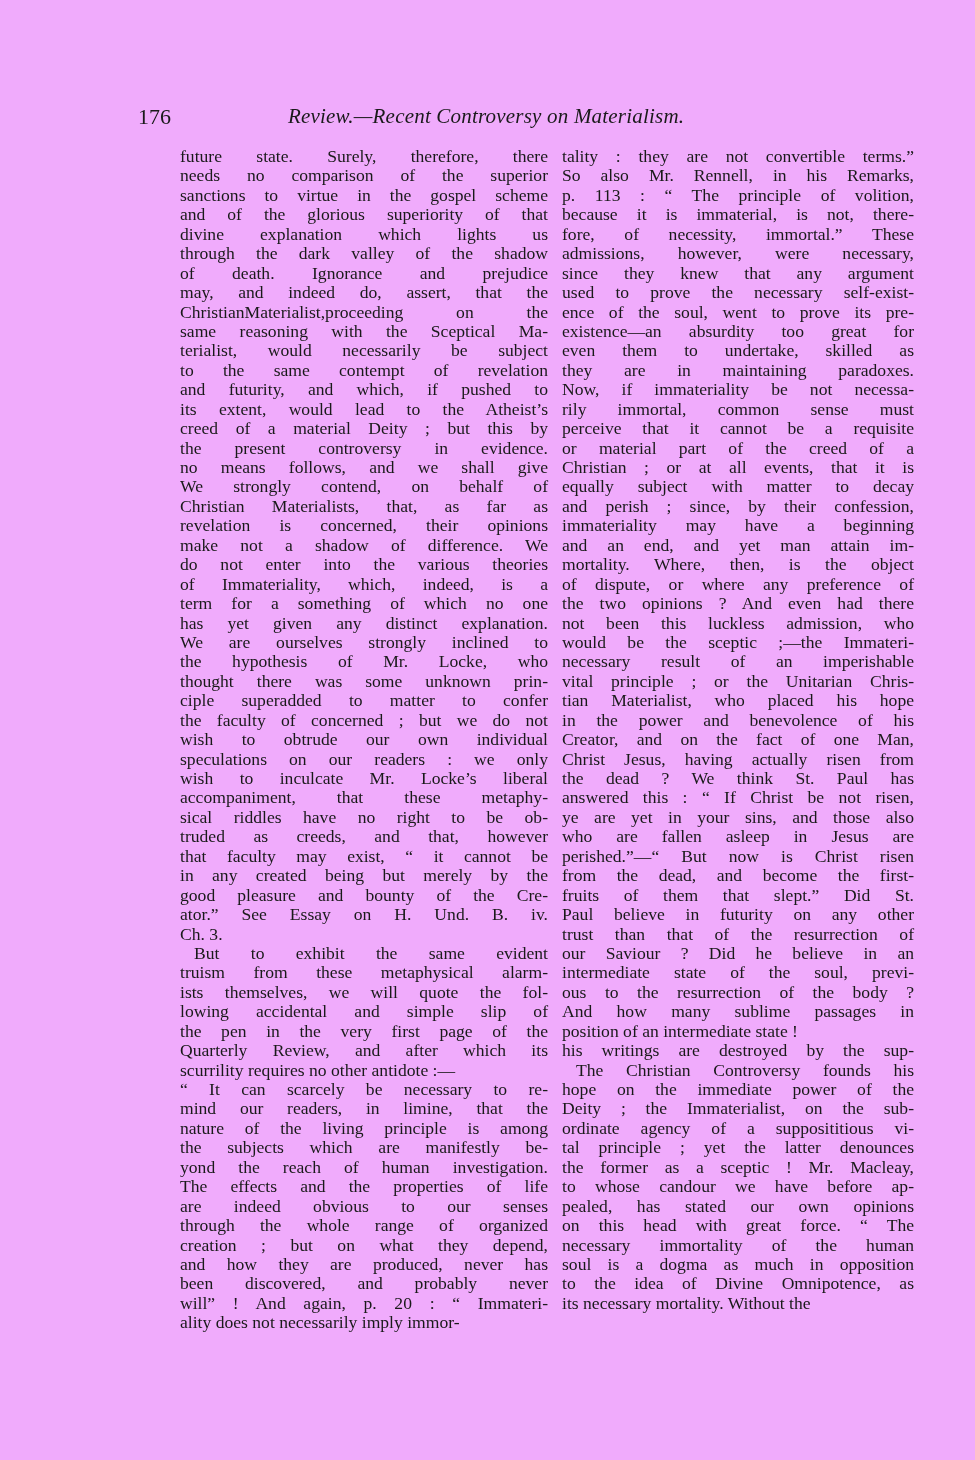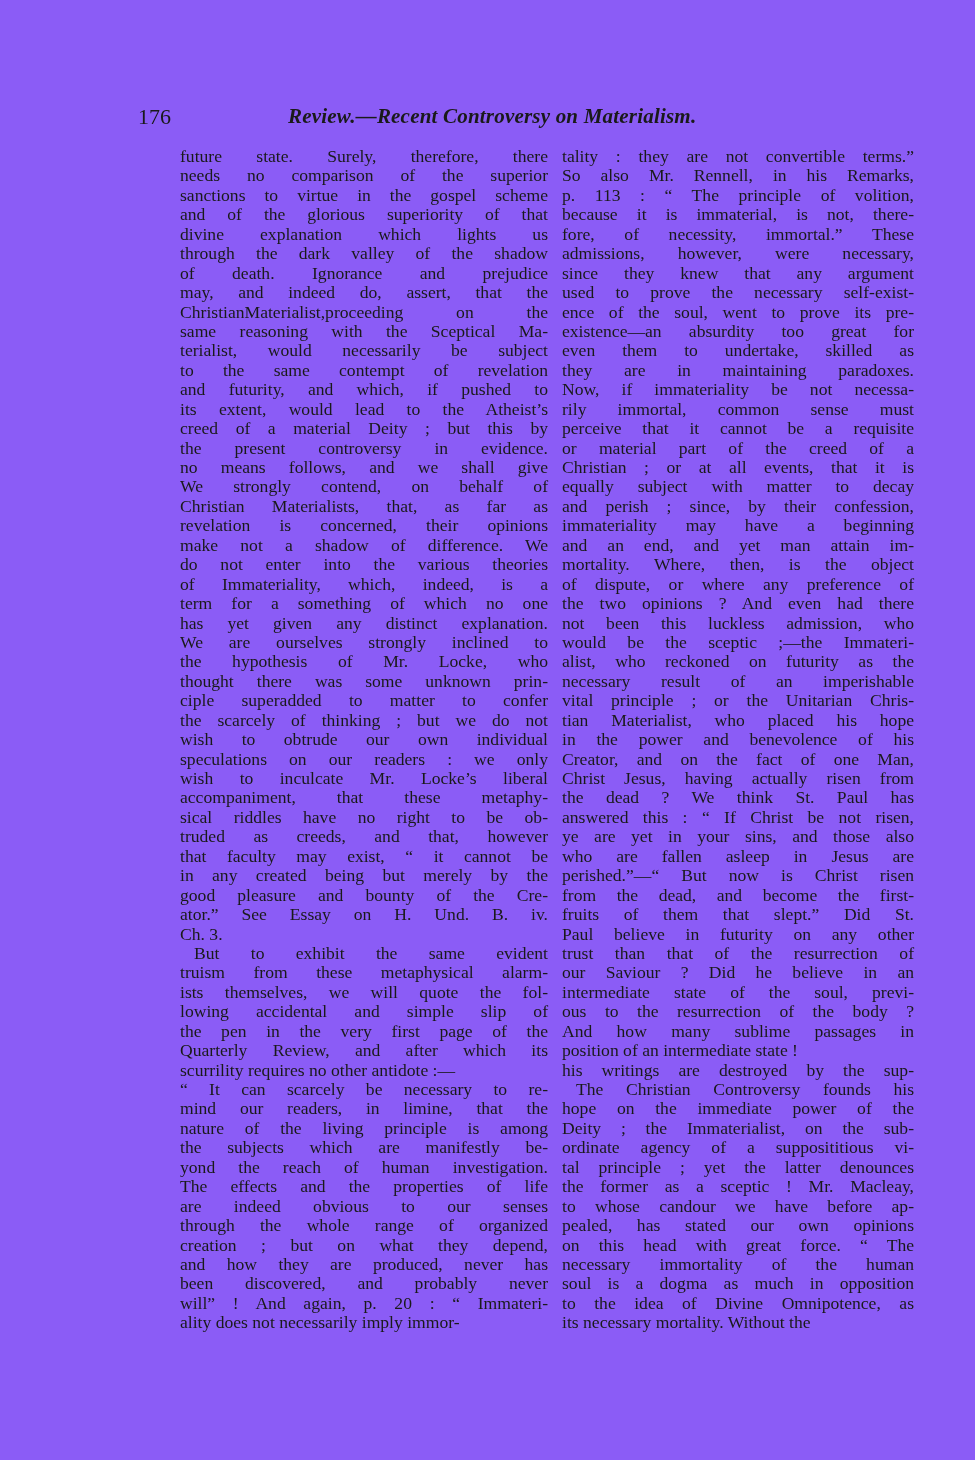--- a/index.html
+++ b/index.html
@@ -1,20 +1,20 @@
 <!DOCTYPE html>
 <html><head>
 <meta charset="utf-8">
 <style>
   html, body { margin: 0; padding: 0; background: #ffffff; }
   body { width: 975px; height: 1460px; position: relative; overflow: hidden; }
-  .page { position: absolute; left: 0; top: 0; width: 975px; height: 1460px; background: #8b5cf6; color: #1a1a1a; }
+  .page { position: absolute; left: 0; top: 0; width: 975px; height: 1460px; background: #f0abfc; color: #1a1a1a; }
   .header { position: absolute; top: 104px; left: 138px; width: 730px; height: 30px; font-family: "Liberation Serif", serif; }
   .page-number { position: absolute; left: 0; top: 0; font-size: 22px; }
-  .running-title { position: absolute; left: 150px; top: 0; font-size: 21px; font-style: italic; font-weight: bold; letter-spacing: 0.2px; }
+  .running-title { position: absolute; left: 150px; top: 0; font-size: 21px; font-style: italic; font-weight: normal; letter-spacing: 0.2px; }
   .col { position: absolute; top: 147px; font-family: "Liberation Serif", serif; font-size: 17.6px; line-height: 19.45px; margin-left: 44px; }
   .col-left { left: 136px; width: 368px; }
   .col-right { left: 518px; width: 352px; }
   .line { display: block; white-space: nowrap; text-align: justify; text-align-last: justify; height: 19.45px; overflow: visible; }
   .line.last { text-align-last: left; }
   .line.indent { text-indent: 14px; }
 </style>
 </head>
 <body>
 
@@ -47,21 +47,21 @@
       <span class="line">revelation is concerned, their opinions</span>
       <span class="line">make not a shadow of difference. We</span>
       <span class="line">do not enter into the various theories</span>
       <span class="line">of Immateriality, which, indeed, is a</span>
       <span class="line">term for a something of which no one</span>
       <span class="line">has yet given any distinct explanation.</span>
       <span class="line">We are ourselves strongly inclined to</span>
       <span class="line">the hypothesis of Mr. Locke, who</span>
       <span class="line">thought there was some unknown prin-</span>
       <span class="line">ciple superadded to matter to confer</span>
-      <span class="line">the scarcely of thinking ; but we do not</span>
+      <span class="line">the faculty of concerned ; but we do not</span>
       <span class="line">wish to obtrude our own individual</span>
       <span class="line">speculations on our readers : we only</span>
       <span class="line">wish to inculcate Mr. Locke’s liberal</span>
       <span class="line">accompaniment, that these metaphy-</span>
       <span class="line">sical riddles have no right to be ob-</span>
       <span class="line">truded as creeds, and that, however</span>
       <span class="line">that faculty may exist, “ it cannot be</span>
       <span class="line">in any created being but merely by the</span>
       <span class="line">good pleasure and bounty of the Cre-</span>
       <span class="line">ator.” See Essay on H. Und. B. iv.</span>
@@ -107,21 +107,20 @@
       <span class="line">Christian ; or at all events, that it is</span>
       <span class="line">equally subject with matter to decay</span>
       <span class="line">and perish ; since, by their confession,</span>
       <span class="line">immateriality may have a beginning</span>
       <span class="line">and an end, and yet man attain im-</span>
       <span class="line">mortality. Where, then, is the object</span>
       <span class="line">of dispute, or where any preference of</span>
       <span class="line">the two opinions ? And even had there</span>
       <span class="line">not been this luckless admission, who</span>
       <span class="line">would be the sceptic ;—the Immateri-</span>
-      <span class="line">alist, who reckoned on futurity as the</span>
       <span class="line">necessary result of an imperishable</span>
       <span class="line">vital principle ; or the Unitarian Chris-</span>
       <span class="line">tian Materialist, who placed his hope</span>
       <span class="line">in the power and benevolence of his</span>
       <span class="line">Creator, and on the fact of one Man,</span>
       <span class="line">Christ Jesus, having actually risen from</span>
       <span class="line">the dead ? We think St. Paul has</span>
       <span class="line">answered this : “ If Christ be not risen,</span>
       <span class="line">ye are yet in your sins, and those also</span>
       <span class="line">who are fallen asleep in Jesus are</span>

